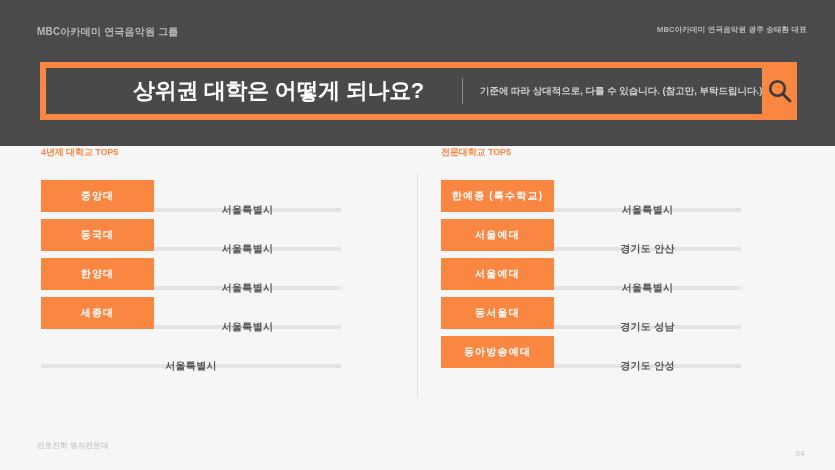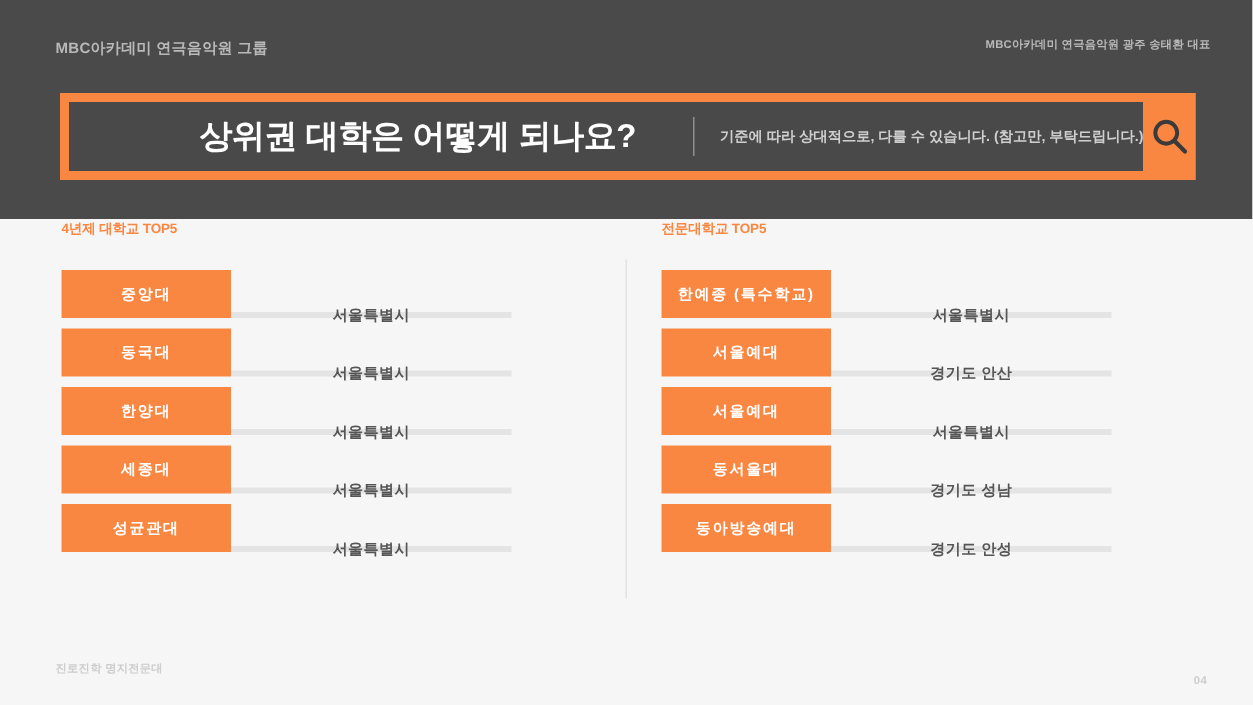--- a/index.html
+++ b/index.html
@@ -148,21 +148,20 @@
       </div>
       <div class="row">
         <div class="row-name">한양대</div>
         <div class="row-loc">서울특별시</div>
       </div>
       <div class="row">
         <div class="row-name">세종대</div>
         <div class="row-loc">서울특별시</div>
       </div>
       <div class="row">
-        <div class="row-name">성균관대</div>
         <div class="row-loc">서울특별시</div>
       </div>
     </div>
 
     <div class="col col-right">
       <div class="col-title">전문대학교 TOP5</div>
 
       <div class="row">
         <div class="row-name">한예종 (특수학교)</div>
         <div class="row-loc">서울특별시</div>

